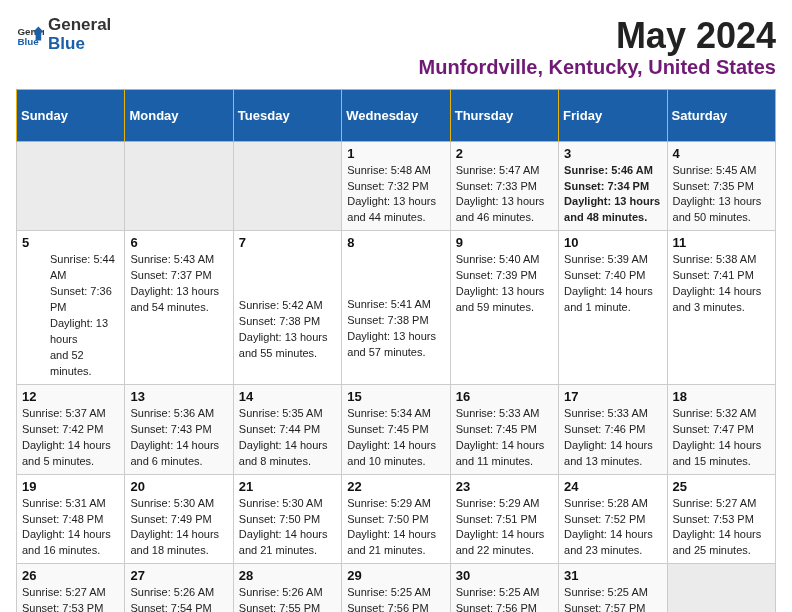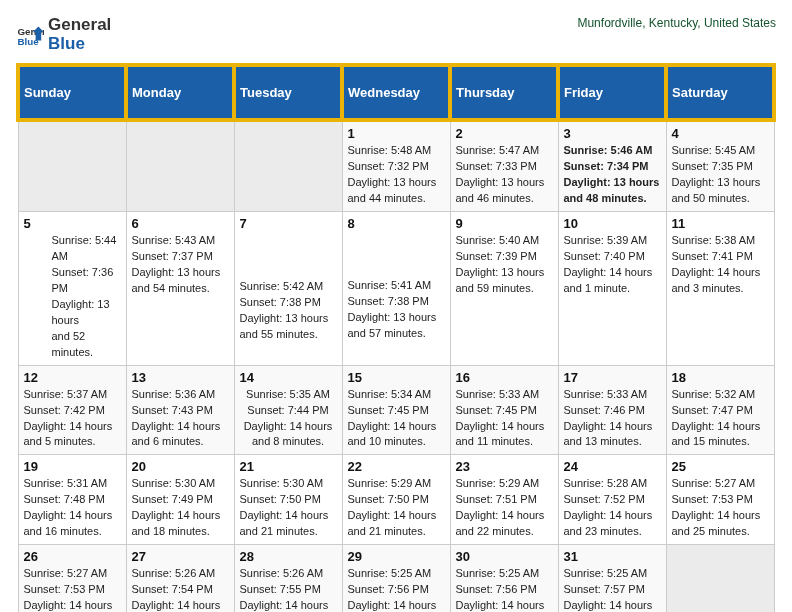--- a/index.html
+++ b/index.html
@@ -28,36 +28,36 @@
     .title-area {
       text-align: right;
     }
     .cal-title {
       font-size: 36px;
       font-weight: bold;
       color: #222;
       line-height: 1.1;
     }
     .cal-subtitle {
-      font-size: 12px;
-      color: #14532d;
-      font-weight: normal;
+      font-size: 20px;
+      color: #701a75;
+      font-weight: bold;
     }
     table {
       width: 100%;
       border-collapse: collapse;
       table-layout: fixed;
     }
     thead tr th {
       background-color: #1a5fa8;
       color: #fff;
       font-size: 13px;
       font-weight: bold;
       padding: 18px 4px;
-      border: 4px solid #eab308;
+      border: 1px solid #eab308;
       text-align: left;
     }
     tbody tr td {
       border: 1px solid #ccc;
       vertical-align: top;
       padding: 4px 5px;
       font-size: 11px;
       color: #222;
       height: 88px;
     }
@@ -92,20 +92,21 @@
       <text x="2" y="20" font-size="14" font-weight="bold" fill="#333" font-family="Arial">General</text>
       <text x="2" y="34" font-size="14" font-weight="bold" fill="#1a5fa8" font-family="Arial">Blue</text>
       <polygon points="32,8 40,16 36,16 36,28 28,28 28,16 24,16" fill="#1a5fa8"></polygon>
     </svg>
     <div>
       <div style="font-size:17px;font-weight:bold;color:#333;line-height:1.1;">General</div>
       <div style="font-size:17px;font-weight:bold;color:#1a5fa8;line-height:1.1;">Blue</div>
     </div>
   </div>
   <div class="title-area">
+    <div class="cal-title">May 2024</div>
     <div class="cal-subtitle">Munfordville, Kentucky, United States</div>
   </div>
 </div>
 
 <table>
   <thead>
     <tr>
     <th>Sunday</th>
         <th>Monday</th>
         <th>Tuesday</th>
@@ -210,21 +211,21 @@
         </td>
         <td>
           <span class="day-num">13</span>
           <div class="day-info" style="white-space: pre-line;">Sunrise: 5:36 AM
 Sunset: 7:43 PM
 Daylight: 14 hours
 and 6 minutes.</div>
         </td>
         <td>
           <span class="day-num">14</span>
-          <div class="day-info" style="white-space: pre-line; text-align: center;">Sunrise: 5:35 AM
+          <div class="day-info" style="white-space: pre-line;">Sunrise: 5:35 AM
 Sunset: 7:44 PM
 Daylight: 14 hours
 and 8 minutes.</div>
         </td>
         <td>
           <span class="day-num">15</span>
           <div class="day-info" style="white-space: pre-line;">Sunrise: 5:34 AM
 Sunset: 7:45 PM
 Daylight: 14 hours
 and 10 minutes.</div>

